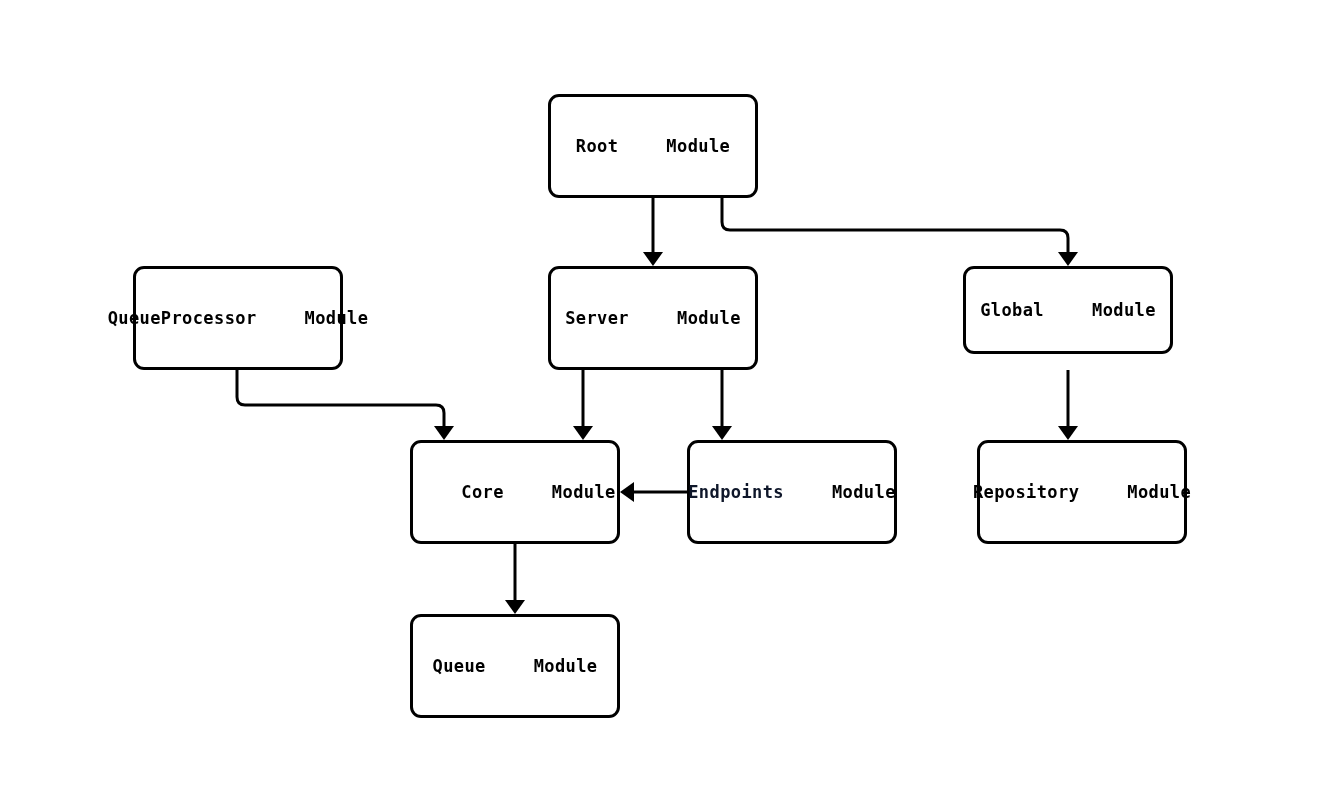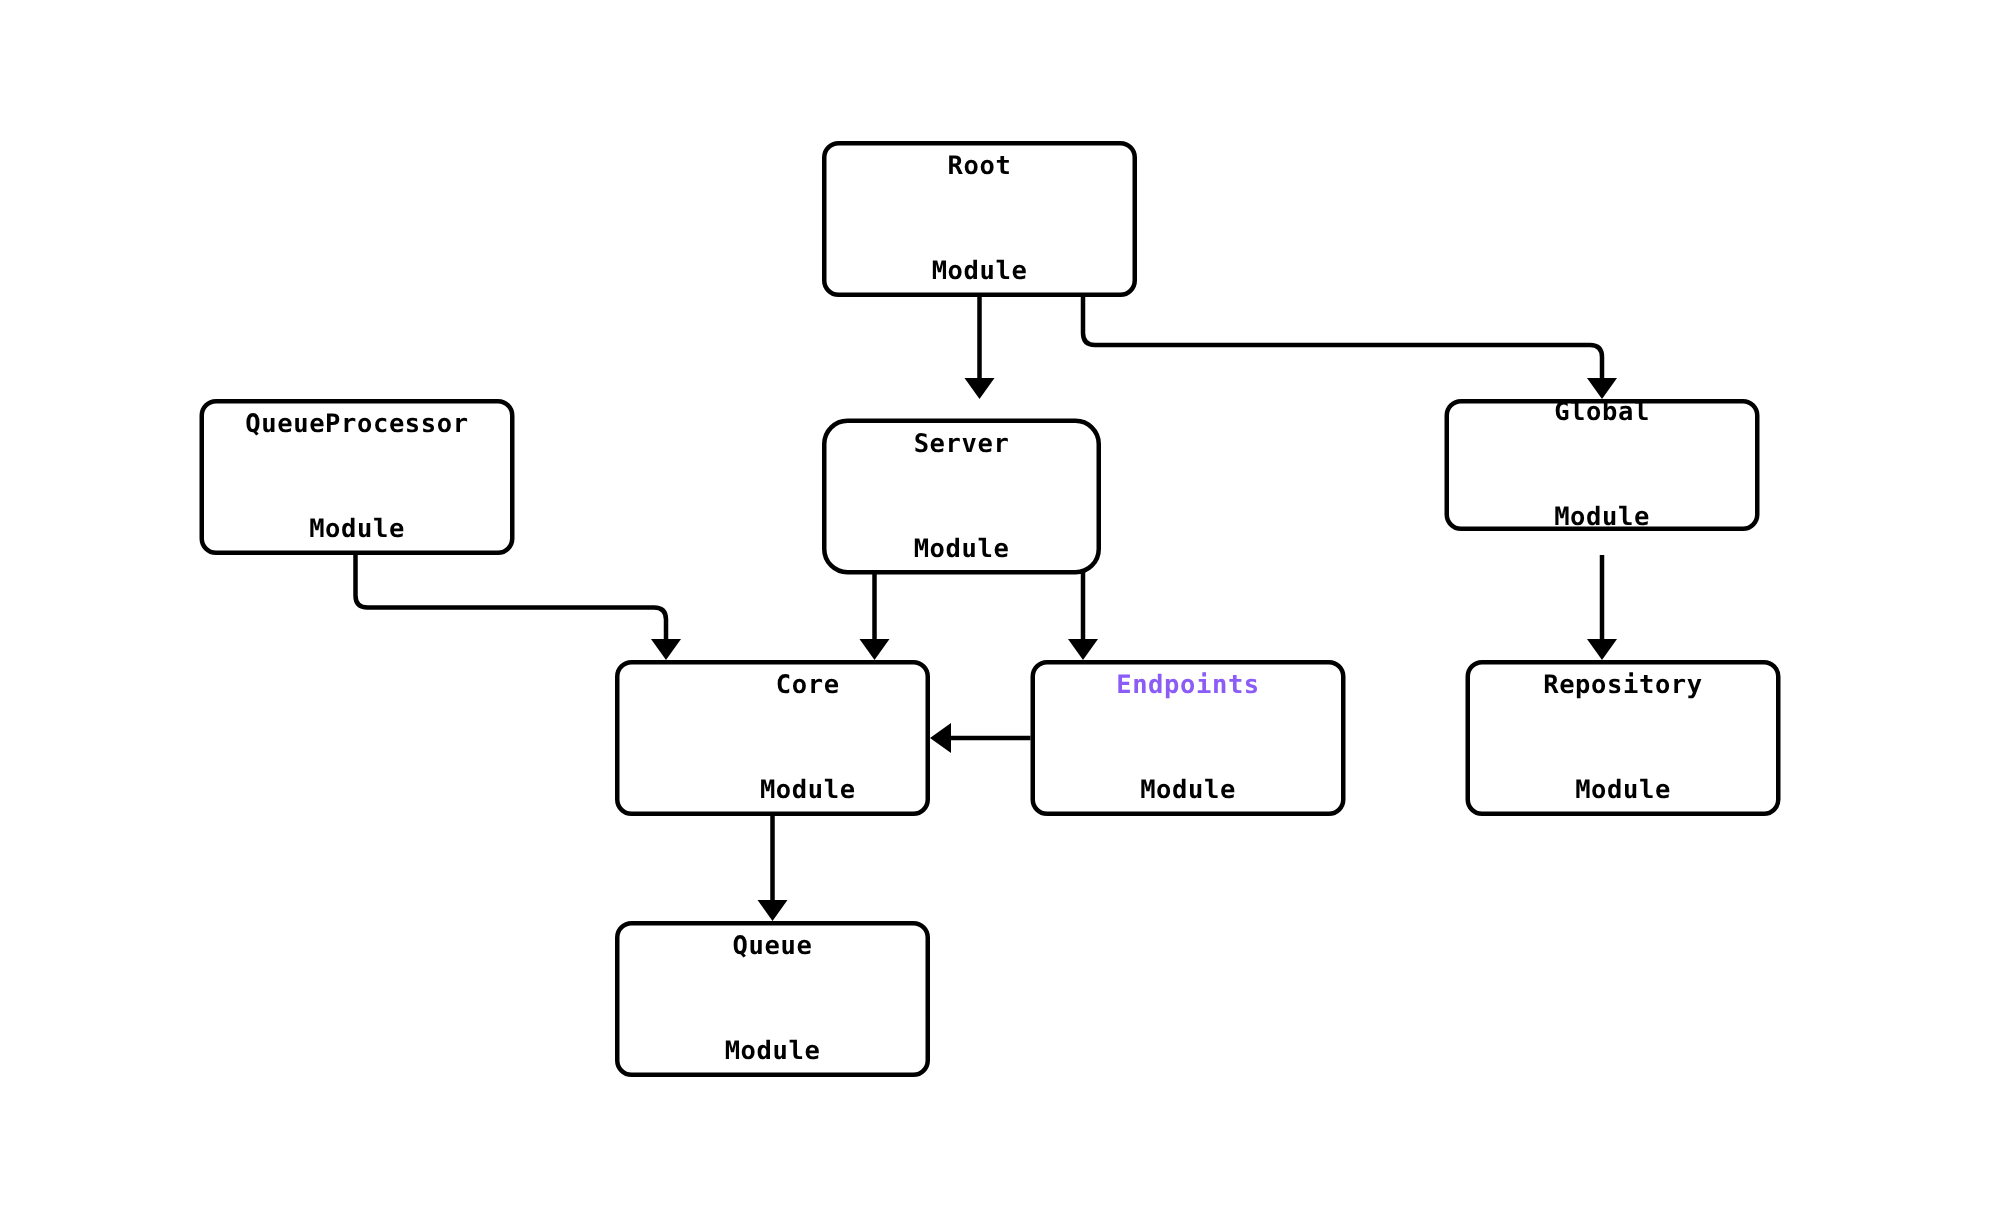--- a/index.html
+++ b/index.html
@@ -26,21 +26,21 @@
     height: 809px;
     pointer-events: none;
   }
   .node {
     position: absolute;
     box-sizing: border-box;
     border: 3px solid #000000;
     border-radius: 11px;
     background: #ffffff;
     display: flex;
-    flex-direction: column;
+    flex-direction: row;
     align-items: center;
     justify-content: center;
     gap: 48px;
   }
   .node-line {
     font-family: "DejaVu Sans Mono", "Liberation Mono", monospace;
     font-size: 17px;
     font-weight: bold;
     line-height: 22px;
     color: #000000;
@@ -78,34 +78,34 @@
 
   <div id="node-layer">
       <div class="node" style="left: 548px; top: 94px; width: 210px; height: 104px; border-color: rgb(0, 0, 0);">
         <div class="node-line" style="color: rgb(0, 0, 0);">Root</div>
         <div class="node-line" style="color: rgb(0, 0, 0);">Module</div>
       </div>
       <div class="node" style="left: 133px; top: 266px; width: 210px; height: 104px; border-color: rgb(0, 0, 0);">
         <div class="node-line" style="color: rgb(0, 0, 0);">QueueProcessor</div>
         <div class="node-line" style="color: rgb(0, 0, 0);">Module</div>
       </div>
-      <div class="node" style="left: 548px; top: 279px; width: 186px; height: 104px; border-color: rgb(0, 0, 0); border-radius: 17px;">
+      <div class="node" style="left: 548px; top: 266px; width: 210px; height: 104px; border-color: rgb(0, 0, 0);">
         <div class="node-line" style="color: rgb(0, 0, 0);">Server</div>
         <div class="node-line" style="color: rgb(0, 0, 0);">Module</div>
       </div>
       <div class="node" style="left: 963px; top: 266px; width: 210px; height: 88px; border-color: rgb(0, 0, 0);">
         <div class="node-line" style="color: rgb(0, 0, 0);">Global</div>
         <div class="node-line" style="color: rgb(0, 0, 0);">Module</div>
       </div>
       <div class="node" style="left: 410px; top: 440px; width: 210px; height: 104px; border-color: rgb(0, 0, 0); padding-left: 47px;">
         <div class="node-line" style="color: rgb(0, 0, 0);">Core</div>
         <div class="node-line" style="color: rgb(0, 0, 0);">Module</div>
       </div>
       <div class="node" style="left: 687px; top: 440px; width: 210px; height: 104px; border-color: rgb(0, 0, 0);">
-        <div class="node-line" style="color: #8b5cf6;">Endpoints</div>
+        <div class="node-line" style="color: #0f172a;">Endpoints</div>
         <div class="node-line" style="color: rgb(0, 0, 0);">Module</div>
       </div>
       <div class="node" style="left: 977px; top: 440px; width: 210px; height: 104px; border-color: rgb(0, 0, 0);">
         <div class="node-line" style="color: rgb(0, 0, 0);">Repository</div>
         <div class="node-line" style="color: rgb(0, 0, 0);">Module</div>
       </div>
       <div class="node" style="left: 410px; top: 614px; width: 210px; height: 104px; border-color: rgb(0, 0, 0);">
         <div class="node-line" style="color: rgb(0, 0, 0);">Queue</div>
         <div class="node-line" style="color: rgb(0, 0, 0);">Module</div>
       </div>

